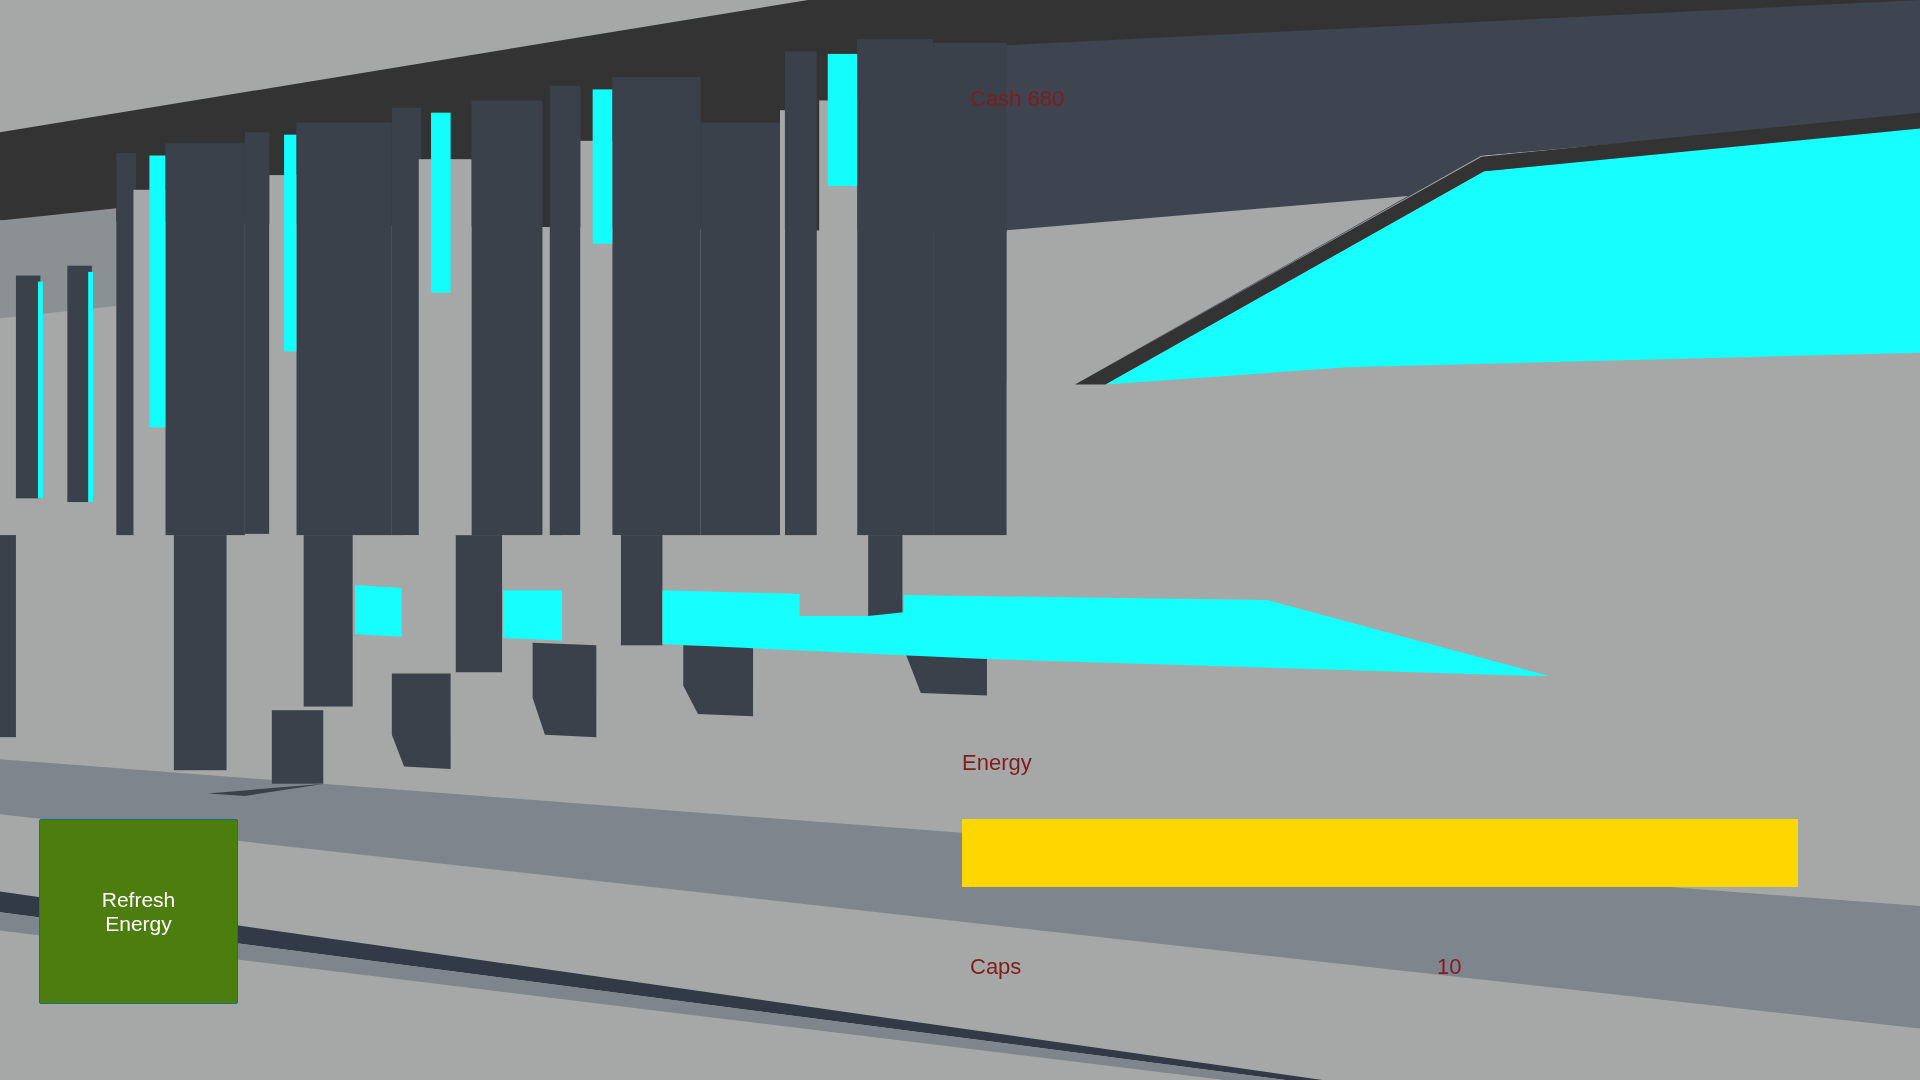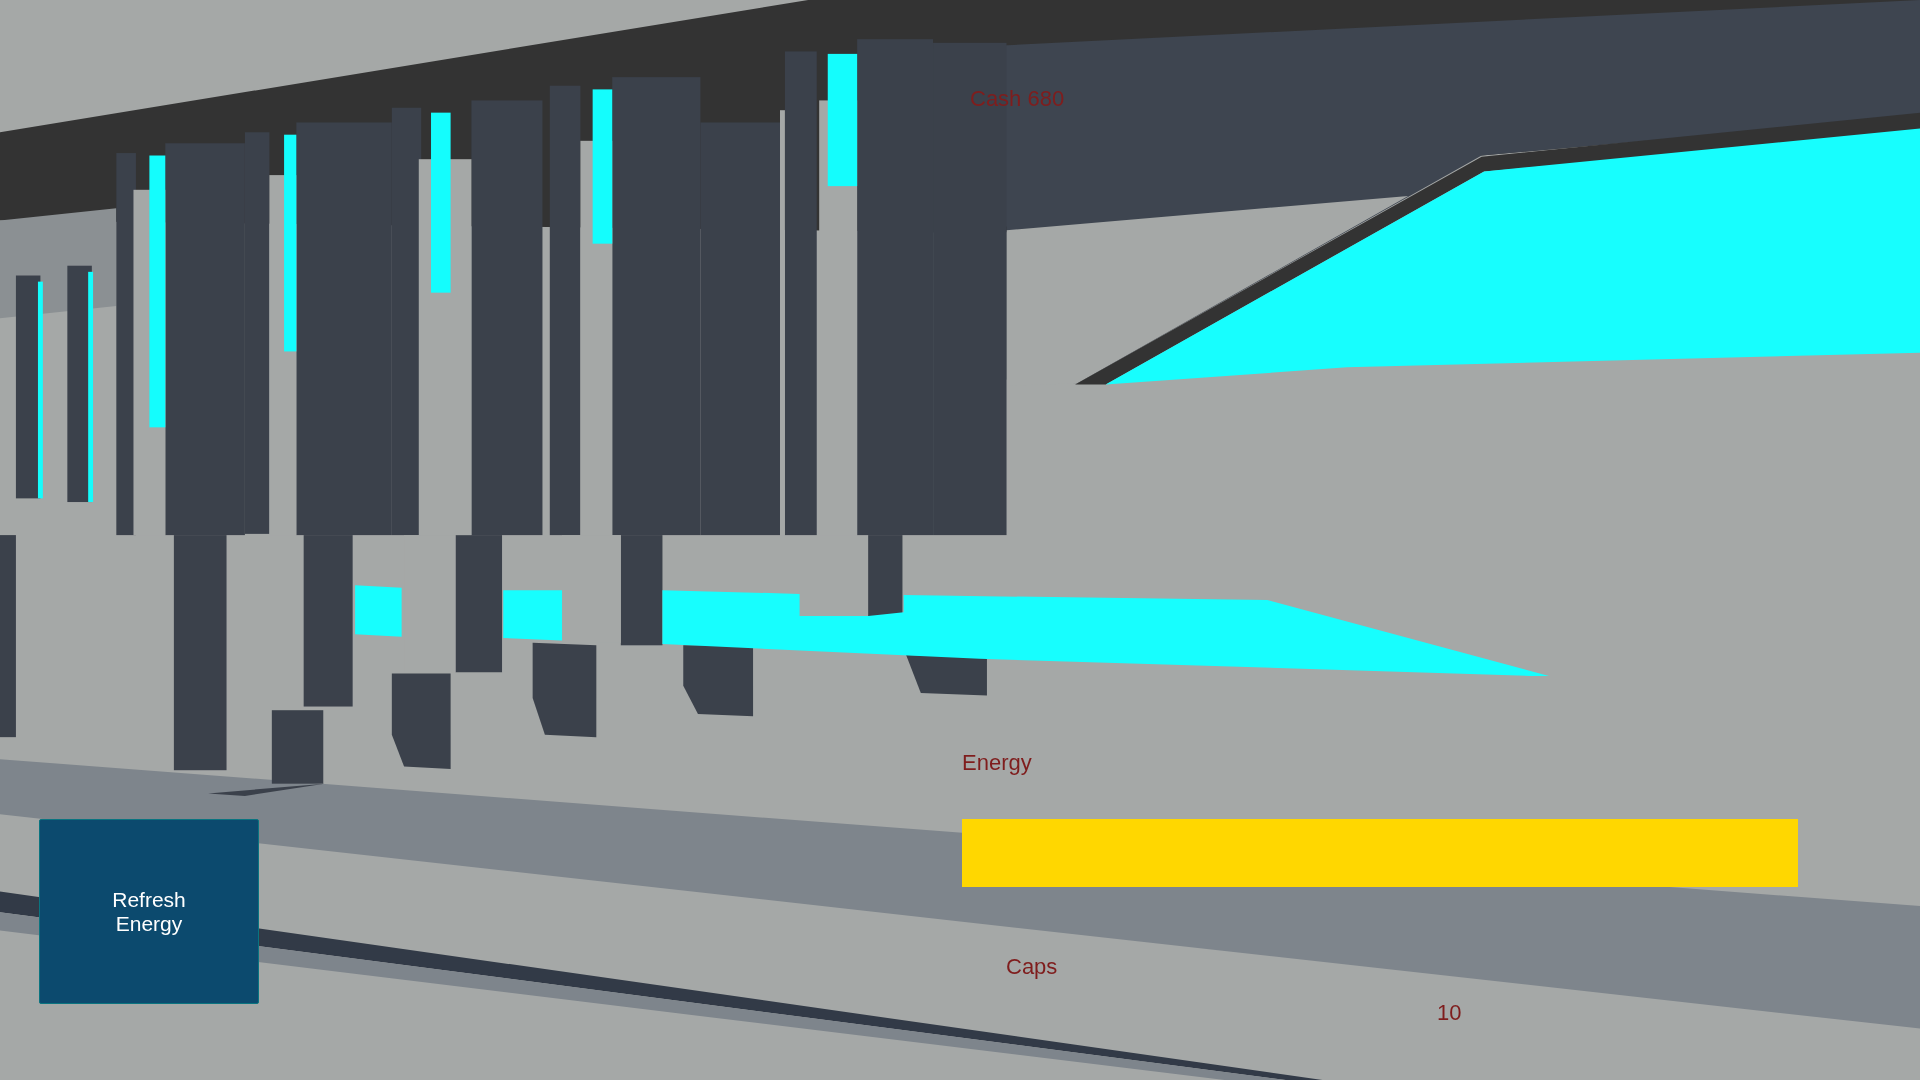--- a/index.html
+++ b/index.html
@@ -3,23 +3,23 @@
 <meta charset="utf-8">
 <style>
   html,body{margin:0;padding:0;}
   body{width:1920px;height:1080px;overflow:hidden;position:relative;background:#a5a8a7;font-family:"Liberation Sans",sans-serif;}
   #scene{position:absolute;left:0;top:0;width:1920px;height:1080px;}
   .hud-text{position:absolute;color:#7f1d1d;font-size:22px;line-height:1;white-space:nowrap;}
   #cash{left:970px;top:88px;}
   #energy-label{left:962px;top:752px;}
   #energy-bar{position:absolute;left:962px;top:819px;width:836px;height:68px;background:#4a4a4a00;}
   #energy-fill{position:absolute;left:0;top:0;height:100%;background:#ffd700;}
-  #caps-label{left:970px;top:956px;margin-left:36px;}
-  #caps-value{left:1437px;top:956px;margin-top:46px;}
-  #refresh-btn{position:absolute;left:39px;top:819px;width:220px;height:185px;background:#0c4a6e;border:1px solid #0a7480;box-sizing:border-box;border-radius:2px;color:#ffffff;font-size:21px;display:flex;align-items:center;justify-content:center;text-align:center;line-height:1.12;cursor:pointer;font-family:"Liberation Sans",sans-serif;padding:0;}
+  #caps-label{left:970px;top:956px;}
+  #caps-value{left:1437px;top:956px;}
+  #refresh-btn{position:absolute;left:39px;top:819px;width:199px;height:185px;background:#4d7c0f;border:1px solid #0a7480;box-sizing:border-box;border-radius:2px;color:#ffffff;font-size:21px;display:flex;align-items:center;justify-content:center;text-align:center;line-height:1.12;cursor:pointer;font-family:"Liberation Sans",sans-serif;padding:0;}
   #refresh-btn span{display:block;}
 </style>
 </head>
 <body>
 
 <svg id="scene" viewBox="0 0 1568 882" preserveAspectRatio="none" xmlns="http://www.w3.org/2000/svg">
 
   <rect x="0" y="0" width="1568" height="882" fill="#a5a8a7"></rect>
 
   <polygon points="0,108 660,0 1568,0 1568,95 1210,127 870,180 820,190 0,180" fill="#333333"></polygon>

